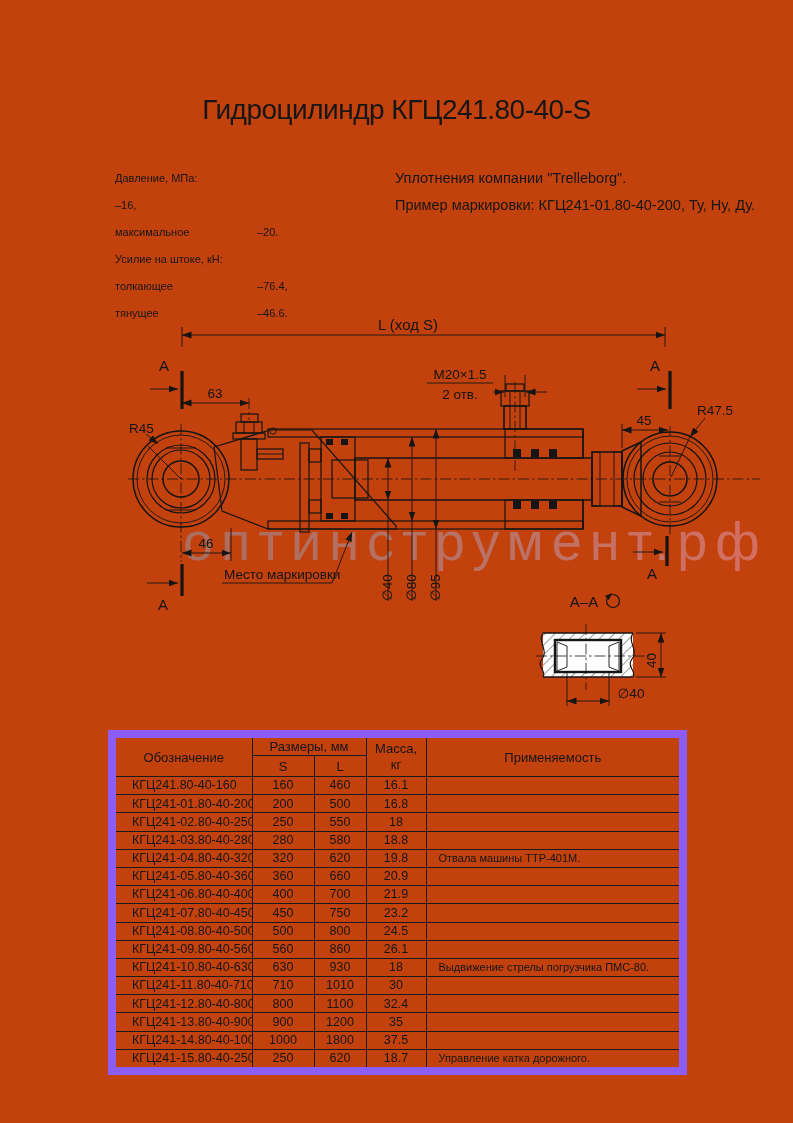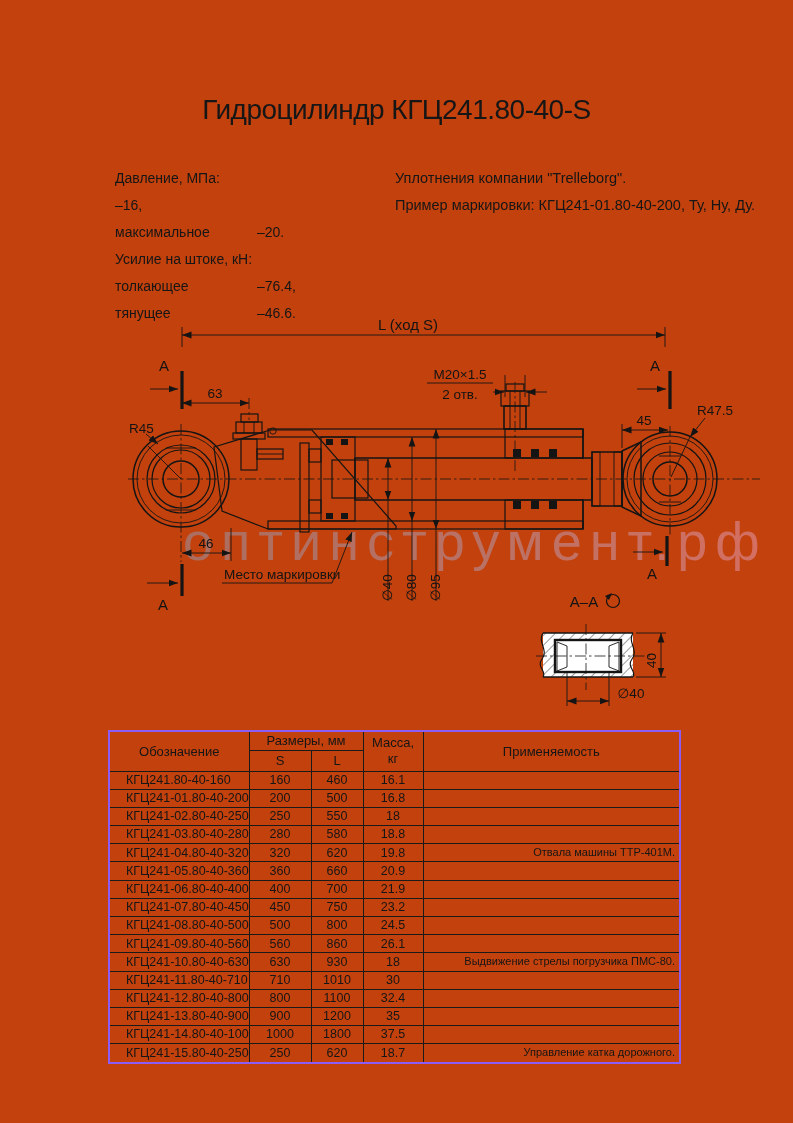--- a/index.html
+++ b/index.html
@@ -1,46 +1,46 @@
 <!DOCTYPE html>
 <html><head>
 <meta charset="utf-8">
 <style>
   html,body{margin:0;padding:0;background:#888;}
   .page{position:relative;width:793px;height:1123px;background:#c2410c;margin:0 auto;
         font-family:"Liberation Sans",sans-serif;color:#161616;overflow:hidden;}
   .title{position:absolute;top:94px;left:0;width:100%;text-align:center;
          font-size:28px;letter-spacing:-0.5px;white-space:nowrap;}
-  .specs{position:absolute;left:115px;top:165px;font-size:14px;line-height:27px;}
+  .specs{position:absolute;left:115px;top:165px;font-size:11px;line-height:27px;}
   .spec-row{display:flex;}
   .spec-row .lbl{width:142px;}
   .notes{position:absolute;left:395px;top:165px;font-size:14.5px;line-height:27px;white-space:nowrap;}
   .drawing{position:absolute;left:0;top:310px;}
   
   .ol  {stroke:#141414;stroke-width:1.5;fill:none;}
   .ol2 {stroke:#141414;stroke-width:1.2;fill:none;}
   .thin{stroke:#141414;stroke-width:0.9;fill:none;}
   .dim {stroke:#141414;stroke-width:0.9;fill:none;}
   .cl  {stroke:#141414;stroke-width:0.8;fill:none;stroke-dasharray:11 3 2.5 3;}
   .tick{stroke:#141414;stroke-width:3.2;fill:none;}
   .dt  {font-family:"Liberation Sans",sans-serif;font-size:13.5px;fill:#141414;}
   .dta {font-family:"Liberation Sans",sans-serif;font-size:15px;fill:#141414;}
   .wm  {font-family:"Liberation Sans",sans-serif;font-size:54px;letter-spacing:8px;opacity:0.45;}
   
   .tblwrap{position:absolute;left:108px;top:730px;}
   table{border-collapse:collapse;table-layout:fixed;width:571px;
         font-family:"Liberation Sans",sans-serif;color:#161616;}
   th,td{border:1px solid #1a1a1a;font-weight:normal;overflow:hidden;white-space:nowrap;}
-  table{border:2px solid #8b5cf6;}
+  table{border:8px solid #8b5cf6;}
   thead th{font-size:13px;text-align:center;}
   .h1{height:19px;} .h2{height:21px;}
   tbody td{height:17.2px;padding:0 4px;font-size:12.5px;line-height:1;}
   .c-des{text-align:left;padding-left:16px;}
   .c-num{text-align:center;}
-  .c-app{text-align:right;font-size:11px;padding-left:12px;}
+  .c-app{text-align:left;font-size:11px;padding-left:12px;}
   .mass2{line-height:1.25;}
 </style>
 </head>
 <body>
 
 <div class="page">
 
   <div class="title">Гидроцилиндр КГЦ241.80-40-S</div>
 
   <div class="specs">

